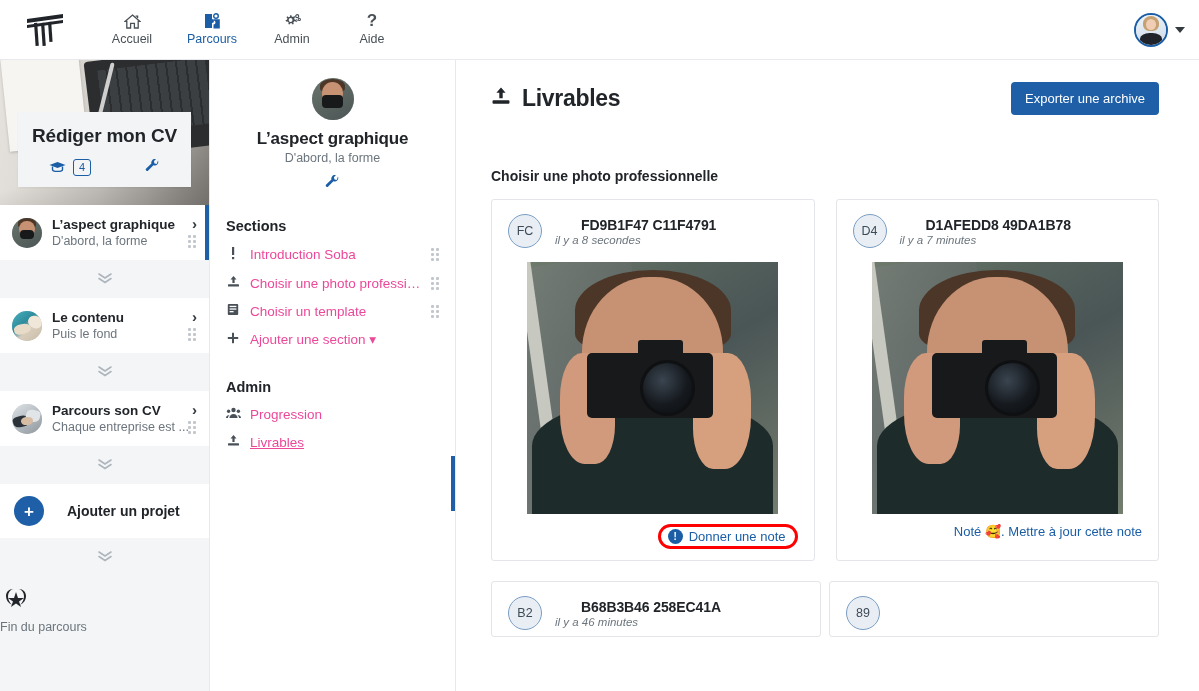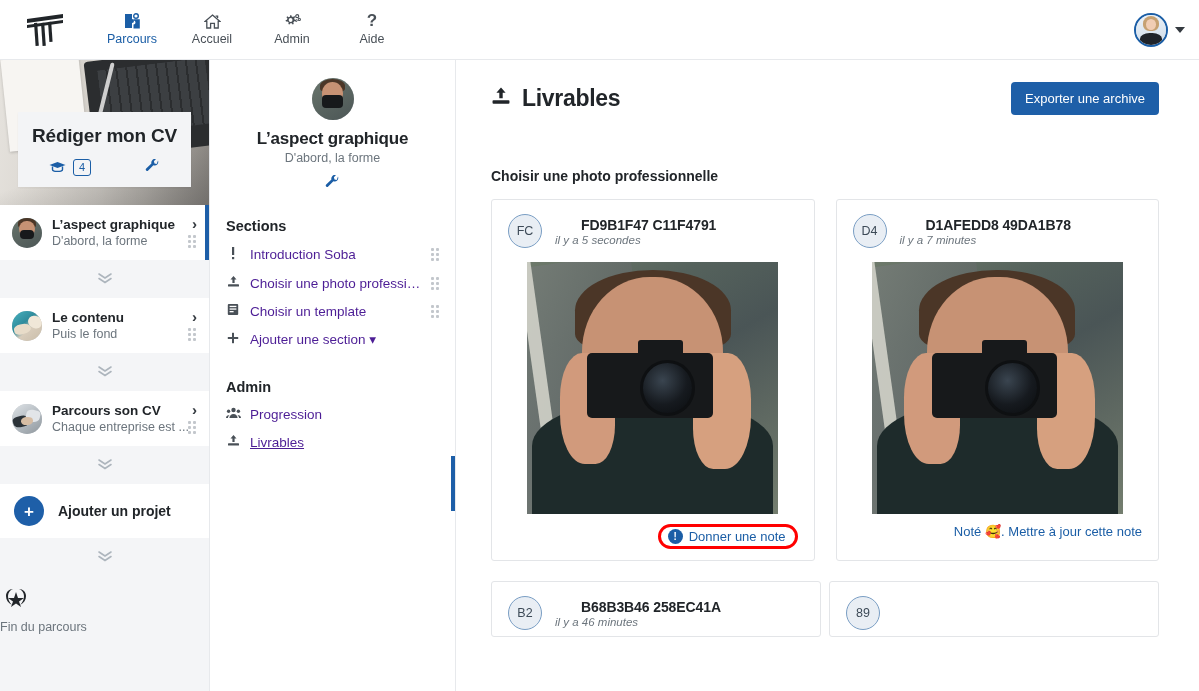--- a/index.html
+++ b/index.html
@@ -94,41 +94,41 @@
   .rail-grip { position:absolute; right:13px; bottom:12px; line-height:0; }
   .grip-dots { display:grid; grid-template-columns: 3px 3px; grid-gap:2px; }
   .grip-dots i { width:3px; height:3px; background:#c3c7cc; display:block; border-radius:1px; }
   .rail-gap { height:38px; display:flex; align-items:center; justify-content:center; background:#f4f5f7; }
   .dbl-chev { color:#adb5bd; font-size:13px; line-height:1; }
   .add-proj { background:#fff; padding: 12px 14px; display:flex; align-items:center; gap:14px; cursor:pointer; }
   .plus-circle {
     width:30px;height:30px;border-radius:50%;background:#1e5fa8;color:#fff;
     display:flex;align-items:center;justify-content:center;font-size:17px;line-height:1;font-weight:bold;
   }
-  .add-proj-label { font-size:14px; font-weight:bold; color:#212529; }
+  .add-proj-label { font-size:14px; font-weight:bold; color:#212529;margin-left:9px; }
   .rail-end { text-align:left; padding-top:10px; }
   .rail-end .laurel { font-size:22px; line-height:26px; color:#212529; }
   .rail-end .endlbl { font-size:12.5px; color:#6c757d; margin-top:2px; }
 
   
   .mid {
     width: 246px; min-width:246px; background:#fff; position:relative;
     border-right: 1px solid #e7e9ec; padding: 18px 16px 0 16px; overflow:hidden;
   }
   .mid-av-wrap { display:flex; justify-content:center; }
   .mid-av { width:42px;height:42px;border-radius:50%;overflow:hidden;position:relative;background:#c9cdd2; }
   .mid-title { text-align:center; font-size:17px; font-weight:bold; margin-top:9px; letter-spacing:-.2px; }
   .mid-sub { text-align:center; font-size:12.5px; color:#6c757d; margin-top:2px; }
   .mid-wrench { text-align:center; margin-top:10px; color:#1b5ea6; font-size:14px; cursor:pointer;}
   .mid-h { font-size:14.5px; font-weight:bold; margin-top:26px; margin-bottom:6px; }
   .mid-row {
     display:flex; align-items:center; gap:10px; padding:6px 0; cursor:pointer; position:relative;
   }
   .mid-row .mico { width:14px; min-width:14px; text-align:center; color:#495057; font-size:12px; }
-  .mid-row .mlbl { font-size:13.5px; color:#4c1d95; white-space:nowrap; overflow:hidden; text-overflow:ellipsis; flex:1; }
+  .mid-row .mlbl { font-size:13.5px; color:#ec4899; white-space:nowrap; overflow:hidden; text-overflow:ellipsis; flex:1; }
   .mid-row .mlbl.underlined { text-decoration: underline; }
   .mid-row .mgrip { line-height:0; }
   .mid-scroll-ind { position:absolute; right:-1px; top:396px; width:5px; height:55px; background:#1e5fa8; }
 
   
   .main { flex:1; background:#fff; padding: 22px 40px 0 35px; overflow:hidden; position:relative; }
   .main-head { display:flex; align-items:center; justify-content:space-between; }
   .main-title { font-size:23px; font-weight:bold; display:flex; align-items:center; gap:11px; letter-spacing:-.3px; }
   .main-title .tico { font-size:18px; }
   .btn-primary {
@@ -218,38 +218,38 @@
           <polygon points="2,6 38,1 38,5 2,10"></polygon>
           <polygon points="2,12 38,7 38,10 2,15"></polygon>
           <rect x="9" y="10" width="3.2" height="23" transform="rotate(-4 10 10)"></rect>
           <rect x="16" y="10" width="3.2" height="23" transform="rotate(-4 17 10)"></rect>
           <rect x="23" y="9" width="3.2" height="20" transform="rotate(-4 24 9)"></rect>
         </g>
       </svg>
     </div>
 
     <div class="nav-items">
+      <a class="nav-item">
+        <span class="ico">
+          <svg width="17" height="15" viewBox="0 0 17 15">
+              <path d="M8.5 1 L16 7.4 L14.2 7.4 L14.2 14 L10.4 14 L10.4 9.4 L6.6 9.4 L6.6 14 L2.8 14 L2.8 7.4 L1 7.4 Z" fill="none" stroke="#495057" stroke-width="1.3"></path>
+              <path d="M11.6 2.2 L13.6 2.2 L13.6 4" fill="none" stroke="#495057" stroke-width="1.3"></path>
+            </svg>
+        </span>
+        <span class="lbl">Accueil</span>
+      </a>
       <a class="nav-item active">
         <span class="ico">
           <svg width="17" height="16" viewBox="0 0 17 16">
               <path d="M1 1h7v5a2 2 0 1 1 0 4v5H1z" fill="#1b5ea6"></path>
               <path d="M9.5 6.2h6.3v9.3H9.5v-4a2 2 0 1 0 0-4z" fill="#1b5ea6"></path>
               <circle cx="12" cy="3" r="2.3" fill="none" stroke="#1b5ea6" stroke-width="1.4"></circle>
             </svg>
         </span>
         <span class="lbl">Parcours</span>
-      </a>
-      <a class="nav-item">
-        <span class="ico">
-          <svg width="17" height="15" viewBox="0 0 17 15">
-              <path d="M8.5 1 L16 7.4 L14.2 7.4 L14.2 14 L10.4 14 L10.4 9.4 L6.6 9.4 L6.6 14 L2.8 14 L2.8 7.4 L1 7.4 Z" fill="none" stroke="#495057" stroke-width="1.3"></path>
-              <path d="M11.6 2.2 L13.6 2.2 L13.6 4" fill="none" stroke="#495057" stroke-width="1.3"></path>
-            </svg>
-        </span>
-        <span class="lbl">Accueil</span>
       </a>
       <a class="nav-item">
         <span class="ico">
           <svg width="19" height="16" viewBox="0 0 19 16">
               <g fill="#495057">
                 <path d="M7 2.6l1.2-.5.5 1.5c.5.05 1 .2 1.4.45l1.2-1 .9 1-1 1.2c.25.42.4.9.45 1.4l1.5.5-.5 1.2-1.5-.1c-.2.46-.5.86-.86 1.18l.5 1.5-1.2.5-.8-1.3c-.5.1-1 .1-1.5 0l-.8 1.3-1.2-.5.5-1.5A3.4 3.4 0 0 1 4.5 8.4L3 8.5l-.5-1.2 1.5-.5c.05-.5.2-.98.45-1.4l-1-1.2.9-1 1.2 1c.42-.25.9-.4 1.4-.45z"></path>
                 <circle cx="7.6" cy="7" r="1.9" fill="#fff"></circle>
                 <circle cx="14.2" cy="3.2" r="1.5" fill="none" stroke="#495057" stroke-width="1.2"></circle>
                 <circle cx="16.3" cy="6.4" r="1.1" fill="none" stroke="#495057" stroke-width="1.1"></circle>
                 <circle cx="13.3" cy="7.6" r="0.9" fill="none" stroke="#495057" stroke-width="1"></circle>
@@ -576,21 +576,21 @@
 
       <div class="section-label">Choisir une photo professionnelle</div>
 
       <div class="cards">
 
         <div class="card">
           <div class="card-head">
             <div class="ini">FC</div>
             <div>
               <div class="card-name">FD9B1F47 C11F4791</div>
-              <div class="card-time">il y a 5 secondes</div>
+              <div class="card-time">il y a 8 secondes</div>
             </div>
           </div>
           <div class="card-img-wrap">
             <div class="card-img">
               <div class="ph-cam">
                 <div class="bg"></div>
                   <div class="road"></div>
                   <div class="line"></div>
                 <div class="hair"></div>
                   <div class="head"></div>

